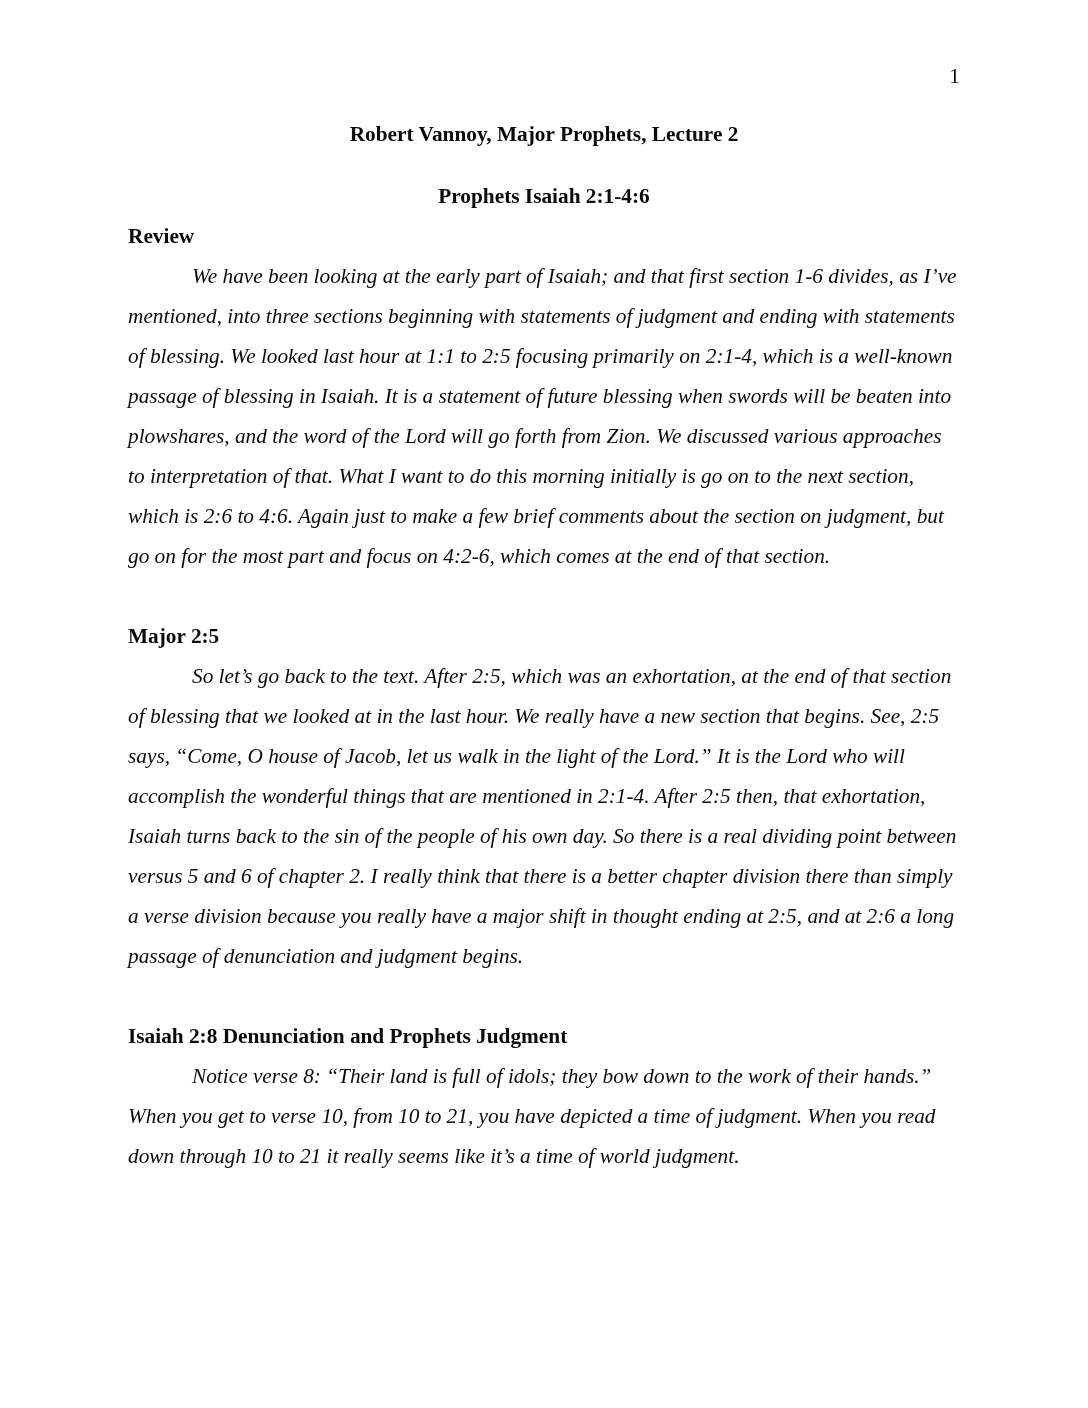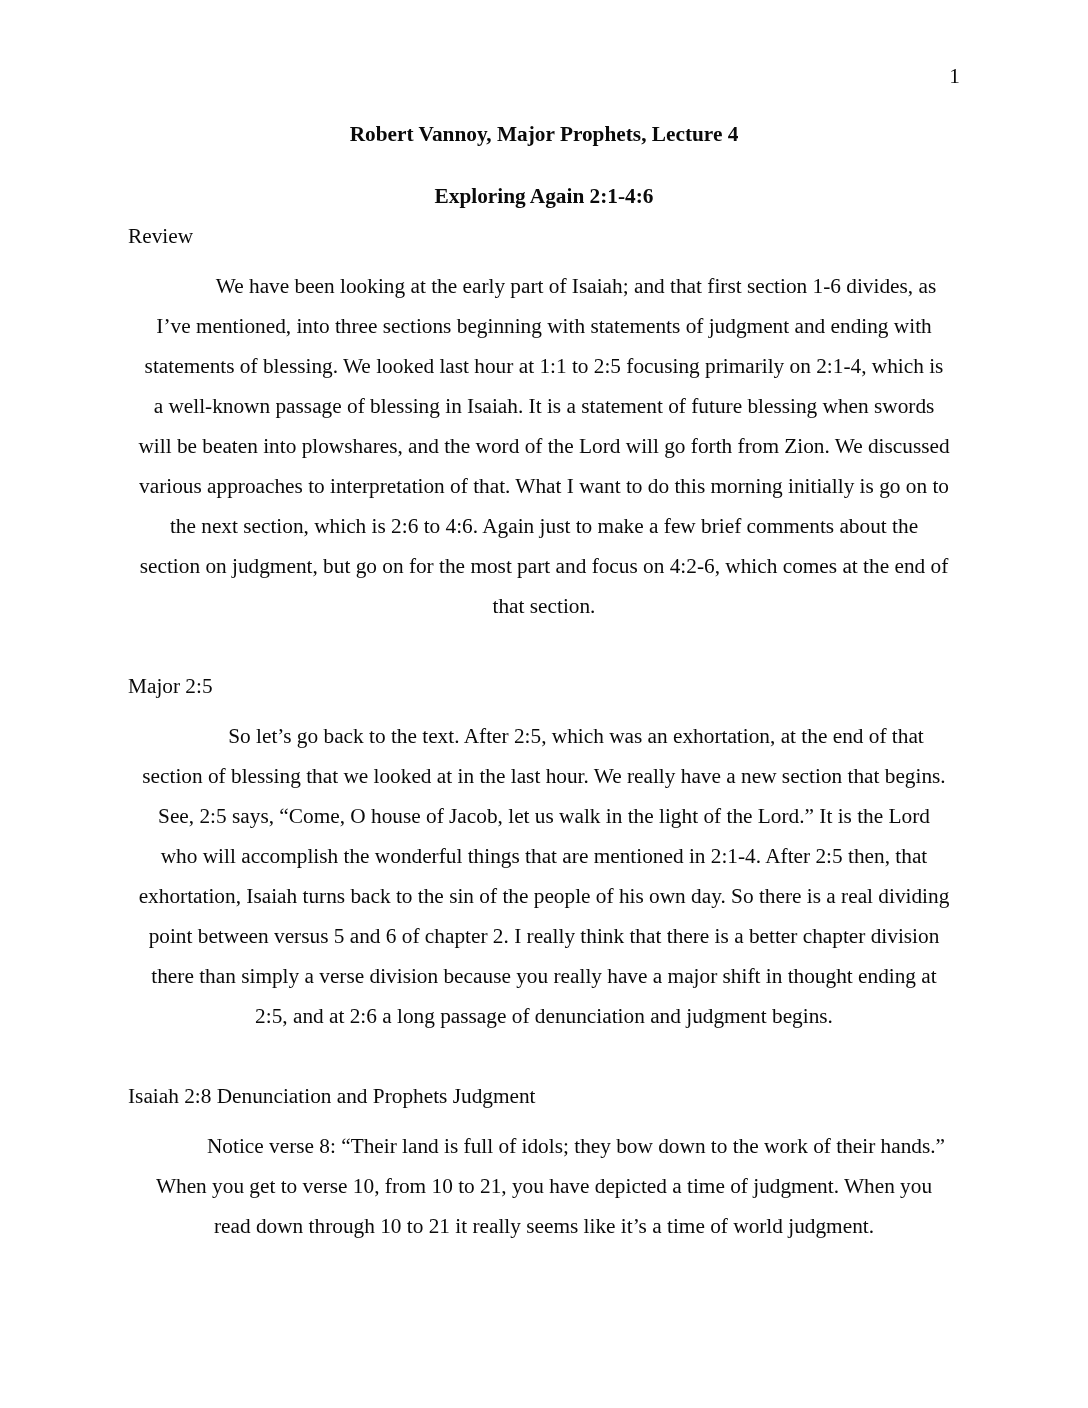--- a/index.html
+++ b/index.html
@@ -40,40 +40,41 @@
     line-height: 40px;
   }
   .section {
     margin: 0;
   }
   .section + .section {
     margin-top: 40px;
   }
   .section-heading {
     margin: 0;
-    font-weight: normal;
+    font-weight: bold;
     font-size: 21.3px;
     line-height: 40px;
   }
   .para {
-    margin: 10px;
+    margin: 0;
     text-indent: 64px;
-    text-align: center;
+    text-align: left;
+    font-style: italic;
   }
 </style>
 </head>
 <body>
 
 <div class="page">
 
   <div class="page-number">1</div>
 
-  <h1 class="doc-title">Robert Vannoy, Major Prophets, Lecture 4</h1>
+  <h1 class="doc-title">Robert Vannoy, Major Prophets, Lecture 2</h1>
 
-  <h2 class="doc-subtitle">Exploring Again 2:1-4:6</h2>
+  <h2 class="doc-subtitle">Prophets Isaiah 2:1-4:6</h2>
 
   <div class="section">
     <h3 class="section-heading">Review</h3>
     <p class="para">We have been looking at the early part of Isaiah; and that first section 1-6 divides, as I’ve mentioned, into three sections beginning with statements of judgment and ending with statements of blessing. We looked last hour at 1:1 to 2:5 focusing primarily on 2:1-4, which is a well-known passage of blessing in Isaiah. It is a statement of future blessing when swords will be beaten into plowshares, and the word of the Lord will go forth from Zion. We discussed various approaches to interpretation of that. What I want to do this morning initially is go on to the next section, which is 2:6 to 4:6. Again just to make a few brief comments about the section on judgment, but go on for the most part and focus on 4:2-6, which comes at the end of that section.</p>
   </div>
 
   <div class="section">
     <h3 class="section-heading">Major 2:5</h3>
     <p class="para">So let’s go back to the text. After 2:5, which was an exhortation, at the end of that section of blessing that we looked at in the last hour. We really have a new section that begins. See, 2:5 says, “Come, O house of Jacob, let us walk in the light of the Lord.” It is the Lord who will accomplish the wonderful things that are mentioned in 2:1-4. After 2:5 then, that exhortation, Isaiah turns back to the sin of the people of his own day. So there is a real dividing point between versus 5 and 6 of chapter 2.  I really think that there is a better chapter division there than simply a verse division because you really have a major shift in thought ending at 2:5, and at 2:6 a long passage of denunciation and judgment begins.</p>
   </div>

